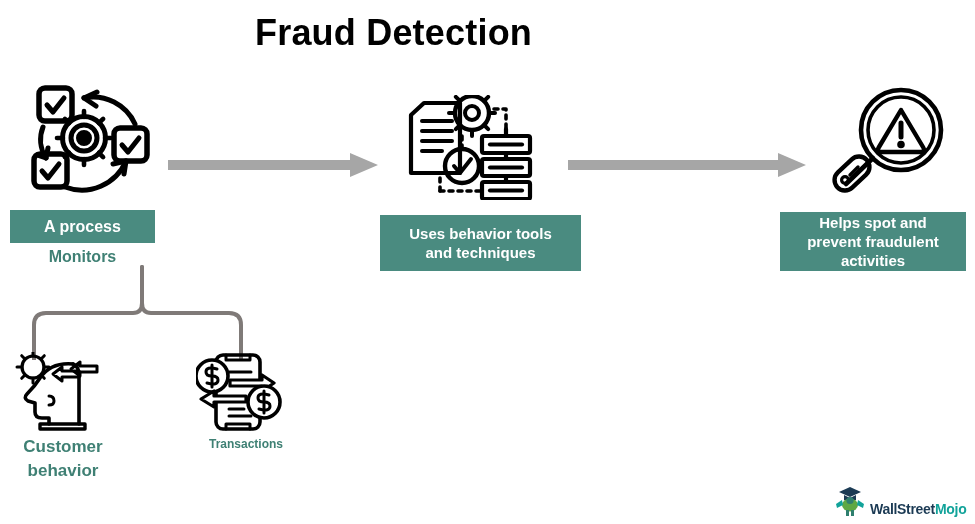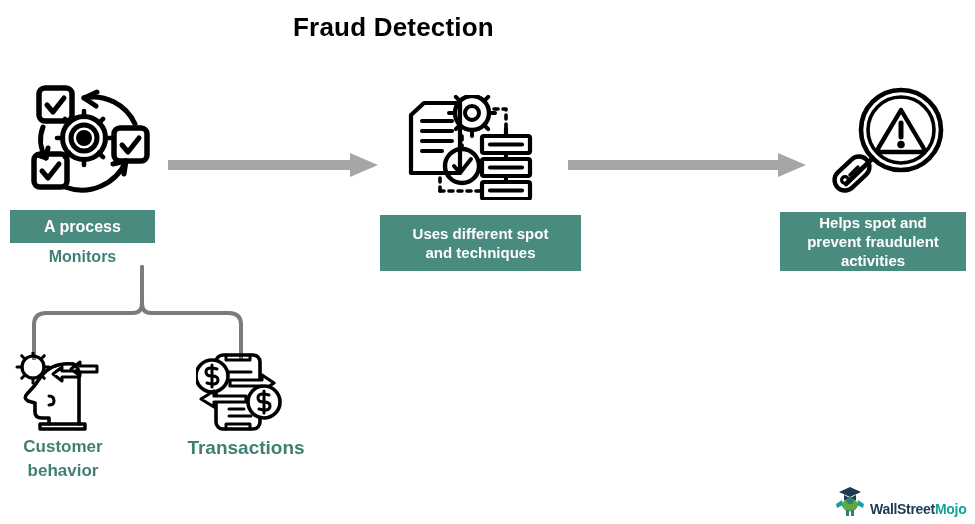--- a/index.html
+++ b/index.html
@@ -18,21 +18,21 @@
     overflow: hidden;
   }
   .abs { position: absolute; }
 
   
   #page-title {
     left: 0;
     top: 12px;
     width: 787px;
     text-align: center;
-    font-size: 26px;
+    font-size: 36px;
     font-weight: bold;
     color: #000000;
     letter-spacing: 0.2px;
   }
 
   
   .teal-box {
     background: #4A8B80;
     color: #ffffff;
     font-weight: bold;
@@ -50,21 +50,21 @@
   #box-helps   { left: 780px; top: 212px; width: 186px; height: 59px; }
 
   
   .teal-text {
     color: #3F8074;
     font-weight: bold;
     text-align: center;
   }
   #label-monitors { left: 10px;  top: 248px; width: 145px; font-size: 16px; }
   #label-customer { left: 0px;   top: 435px; width: 126px; font-size: 17px; line-height: 24px; }
-  #label-transactions { left: 175px; top: 437px; width: 142px; font-size: 19px; }
+  #label-transactions { left: 175px; top: 437px; width: 142px; font-size: 12px; }
 
   
   .flow-arrow { height: 26px; }
 
   
   #bracket { left: 30px; top: 265px; width: 230px; height: 95px; }
 
   
   #icon-process      { left: 22px;  top: 82px;  width: 135px; height: 115px; }
   #icon-tools        { left: 398px; top: 95px;  width: 140px; height: 105px; }
@@ -200,21 +200,21 @@
 
       <g stroke-width="3.6" stroke-dasharray="4 5">
         <path d="M 96,14 L 108,14 L 108,34"></path>
         <path d="M 64,54 L 64,36"></path>
         <path d="M 42,96 L 84,96"></path>
         <path d="M 42,96 L 42,80"></path>
       </g>
     </svg>
   </div>
 
-  <div class="abs teal-box" id="box-tools">Uses different spot and techniques</div>
+  <div class="abs teal-box" id="box-tools">Uses behavior tools and techniques</div>
 
   <div class="abs flow-arrow" style="left:568px; top:152px; width:238px;">
     <svg viewBox="0 0 238 26" width="238" height="26" preserveAspectRatio="none">
       <polygon points="0,8 210,8 210,1 238,13 210,25 210,18 0,18" fill="#A6A6A6"></polygon>
     </svg>
   </div>
 
   <div class="abs" id="icon-magnifier">
     <svg viewBox="0 0 118 112" width="118" height="112" fill="none" stroke="#000000" stroke-width="4.2" stroke-linecap="round" stroke-linejoin="round">
       <circle cx="71" cy="45" r="40" stroke-width="4.6"></circle>

